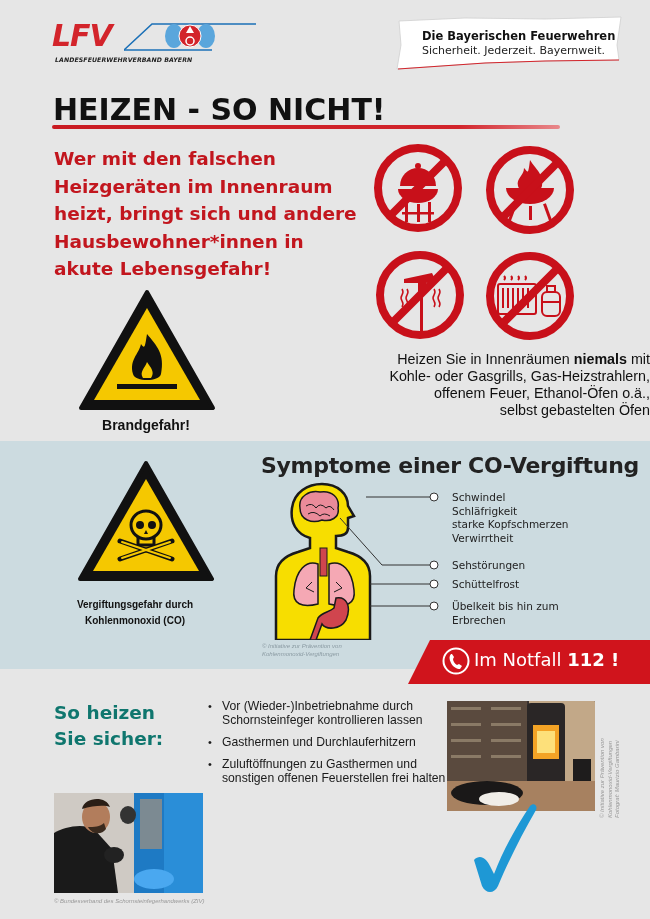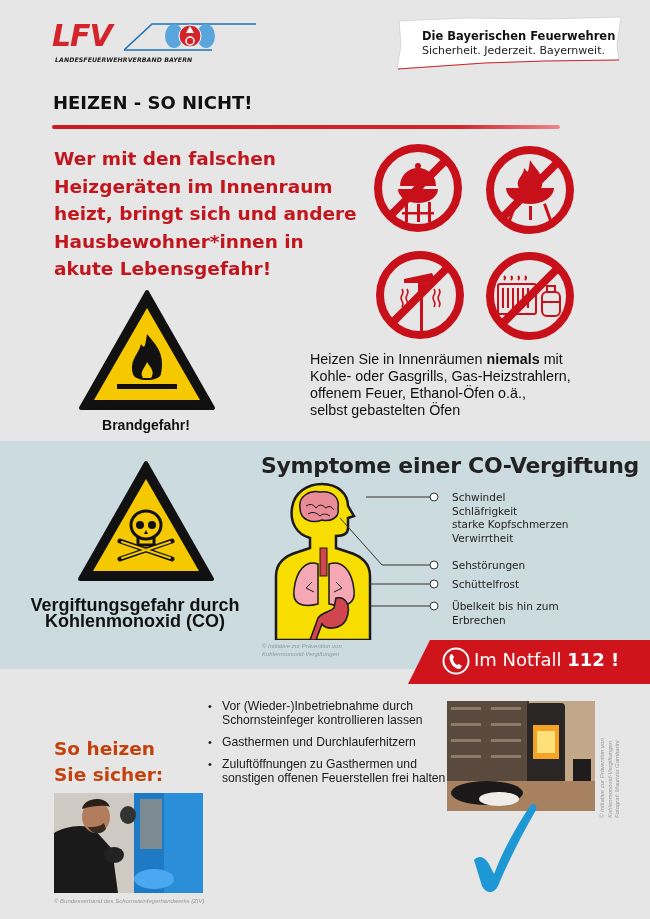--- a/index.html
+++ b/index.html
@@ -11,59 +11,59 @@
   .logo { left: 52px; top: 20px; width: 160px; height: 46px; }
   .logo-letters { position: absolute; left: 0; top: 0; font-family: "DejaVu Sans", sans-serif; font-weight: bold; font-style: italic; font-size: 30px; color: #d3242b; letter-spacing: -1px; line-height: 32px; }
   .logo-sub { position: absolute; left: 3px; top: 36px; font-family: "DejaVu Sans", sans-serif; font-weight: bold; font-style: italic; font-size: 6.2px; color: #222; white-space: nowrap; letter-spacing: 0.1px; }
   .logo-crest { position: absolute; left: 72px; top: 2px; width: 132px; height: 30px; }
 
   .banner { left: 395px; top: 15px; width: 230px; height: 56px; }
   .banner-bg { position: absolute; inset: 0; }
   .banner-l1 { position: absolute; left: 27px; top: 14px; font-family: "DejaVu Sans", sans-serif; font-weight: bold; font-size: 11.5px; color: #111; white-space: nowrap; }
   .banner-l2 { position: absolute; left: 27px; top: 29px; font-family: "DejaVu Sans", sans-serif; font-size: 11px; color: #222; white-space: nowrap; }
 
-  .title { left: 53px; top: 92px; font-family: "DejaVu Sans", sans-serif; font-weight: bold; font-size: 18px; color: #111; letter-spacing: 0px; white-space: nowrap; }
+  .title { left: 53px; top: 92px; font-family: "DejaVu Sans", sans-serif; font-weight: bold; font-size: 30px; color: #111; letter-spacing: 0px; white-space: nowrap; }
   .title-line { left: 52px; top: 125px; width: 508px; height: 4px; background: linear-gradient(90deg, #c91b22 0%, #d2252c 80%, #e8888b 100%); border-radius: 2px; }
 
   .warning { left: 54px; top: 145px; font-family: "DejaVu Sans", sans-serif; font-weight: bold; font-size: 18.5px; line-height: 27.5px; color: #c2161e; width: 320px; }
   .warning div { white-space: nowrap; }
 
   .noicon { width: 92px; height: 92px; }
   .ni1 { left: 372px; top: 142px; }
   .ni2 { left: 484px; top: 144px; }
   .ni3 { left: 374px; top: 249px; }
   .ni4 { left: 484px; top: 250px; }
 
   .tri { width: 140px; height: 124px; }
   .tri1 { left: 77px; top: 288px; }
   .tri-label1 { left: 0; width: 292px; top: 417px; text-align: center; font-weight: bold; font-size: 14px; color: #111; }
 
-  .never-text { left: 310px; top: 351px; width: 340px; text-align: left; font-size: 14.3px; line-height: 17px; color: #111; }
+  .never-text { left: 310px; top: 351px; width: 340px; text-align: right; font-size: 14.3px; line-height: 17px; color: #111; }
   .never-text div { white-space: nowrap; }
 
   
   .co-section { left: 0; top: 441px; width: 650px; height: 228px; background: #ccdbe0; }
   .tri2 { left: 76px; top: 459px; }
-  .tri-label2 { left: 0; width: 270px; top: 597px; text-align: center; font-weight: bold; font-size: 18px; line-height: 16px; color: #111; }
+  .tri-label2 { left: 0; width: 270px; top: 597px; text-align: center; font-weight: bold; font-size: 10px; line-height: 16px; color: #111; }
 
   .co-title { left: 261px; top: 453px; font-family: "DejaVu Sans", sans-serif; font-weight: bold; font-size: 22px; color: #222; white-space: nowrap; letter-spacing: -0.3px; }
   .body-fig { left: 262px; top: 480px; width: 130px; height: 160px; }
   .body-credit { left: 262px; top: 642px; font-size: 6px; line-height: 8px; font-style: italic; color: #8a9aa2; }
 
   .sym { font-family: "DejaVu Sans", sans-serif; font-size: 10.5px; line-height: 13.5px; color: #222; white-space: nowrap; }
   .sym-lines { left: 330px; top: 490px; width: 120px; height: 130px; }
 
   .notfall { left: 408px; top: 640px; width: 262px; height: 44px; text-align: center; }
   .notfall-bg { position: absolute; inset: 0; }
   .notfall-text { position: absolute; left: 66px; top: 9px; font-family: "DejaVu Sans", sans-serif; font-size: 18px; color: #fff; white-space: nowrap; }
   .notfall-text b { font-weight: bold; }
   .phone-icon { position: absolute; left: 34px; top: 7px; width: 28px; height: 28px; }
 
   
-  .safe-title { left: 54px; top: 700px; font-family: "DejaVu Sans", sans-serif; font-weight: bold; font-size: 18.5px; line-height: 26px; color: #c2410c; margin-top: 36px; }
+  .safe-title { left: 54px; top: 700px; font-family: "DejaVu Sans", sans-serif; font-weight: bold; font-size: 18.5px; line-height: 26px; color: #0f766e; }
   .tips { left: 208px; top: 699px; width: 240px; font-size: 12.2px; line-height: 14px; color: #1a1a1a; }
   .tip { position: relative; padding-left: 14px; margin-bottom: 8px; }
   .tip::before { content: "•"; position: absolute; left: 0; top: 0; font-size: 11px; }
   .tip div { white-space: nowrap; }
 
   .photo-stove { left: 447px; top: 701px; width: 148px; height: 110px; border-radius: 1px; overflow: hidden; }
   .stove-credit { left: 595px; top: 700px; width: 30px; height: 120px; }
   .stove-credit span { position: absolute; left: 4px; top: 118px; transform: rotate(-90deg); transform-origin: 0 0; font-size: 6px; line-height: 7.5px; font-style: italic; color: #999; white-space: nowrap; }
 
   .check { left: 466px; top: 800px; width: 80px; height: 95px; }

